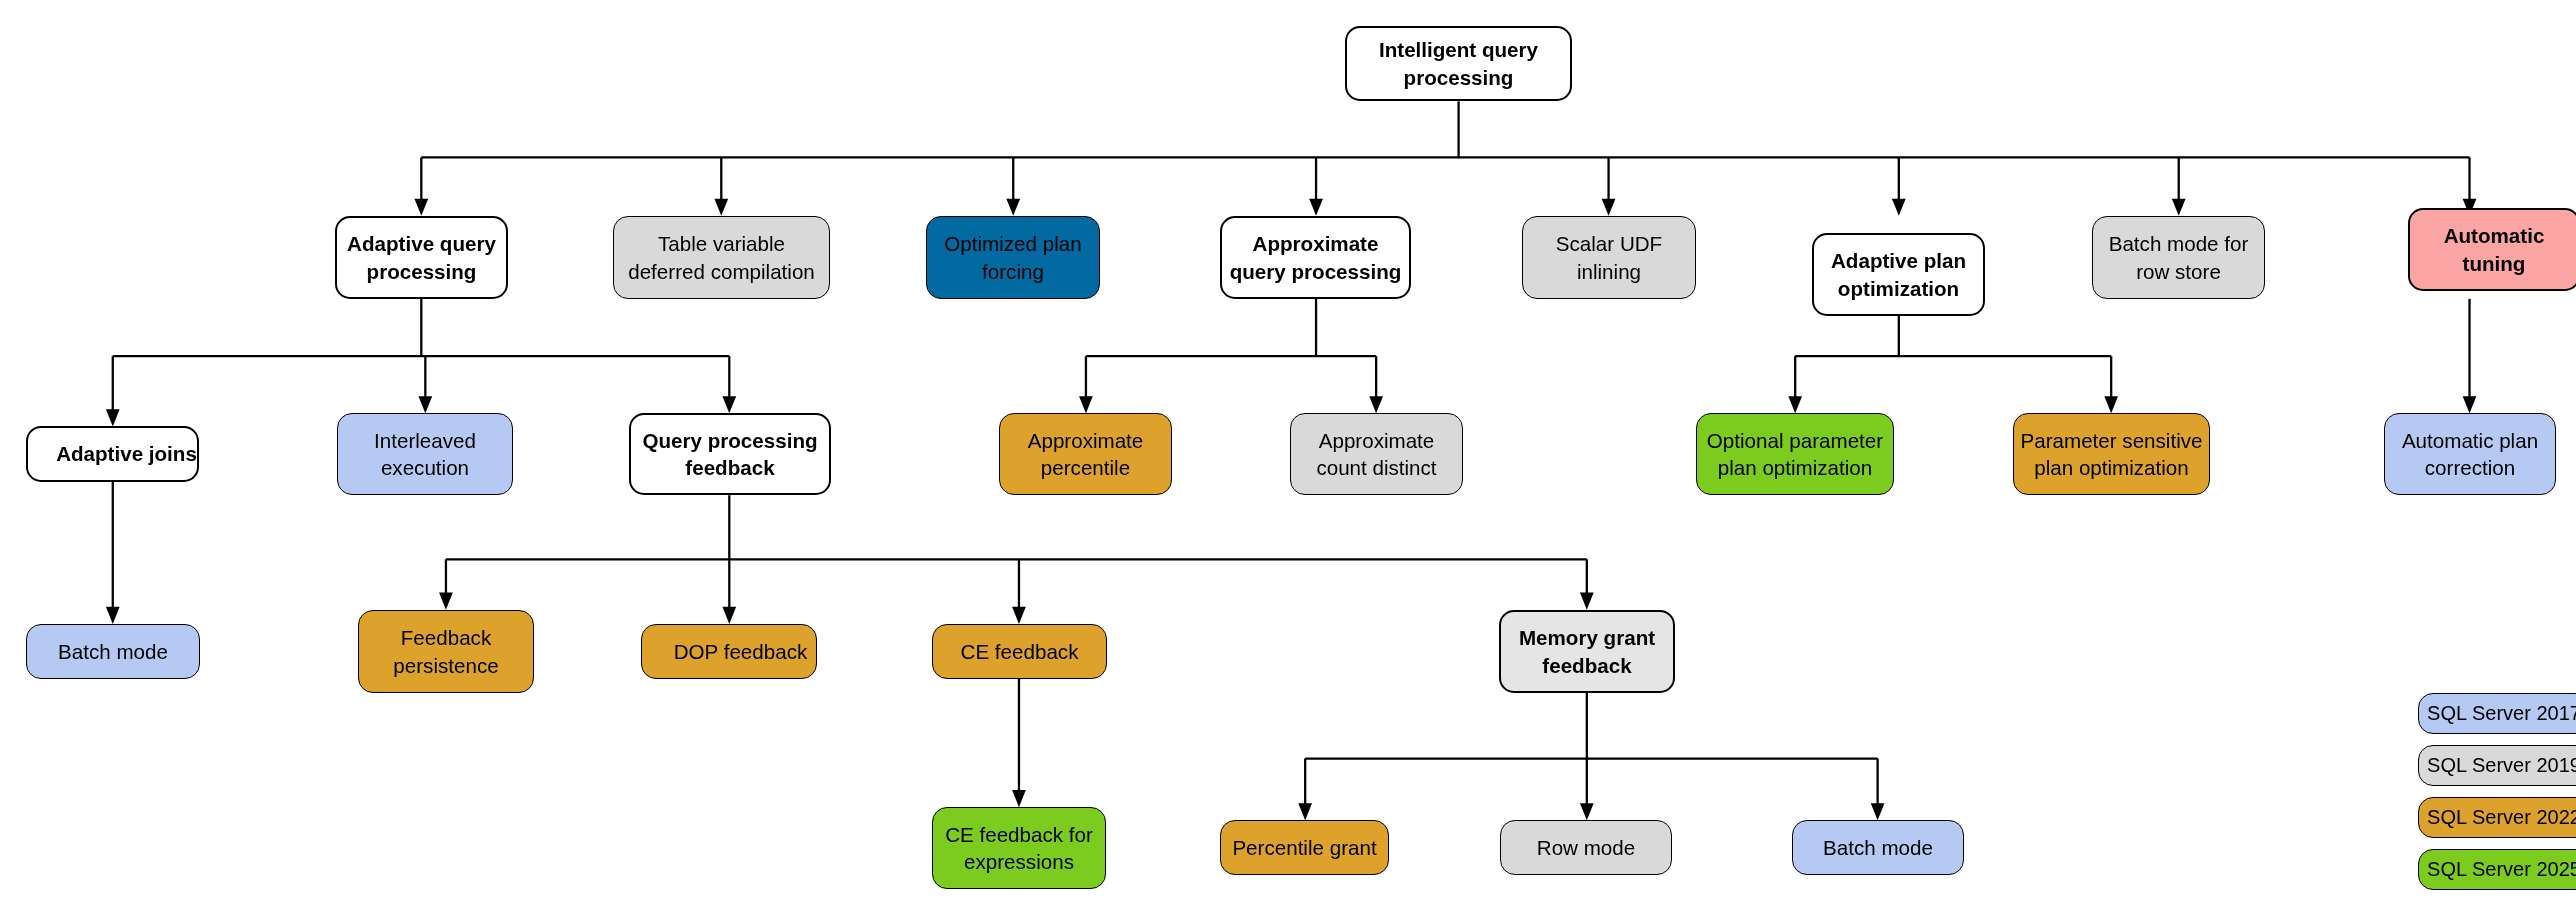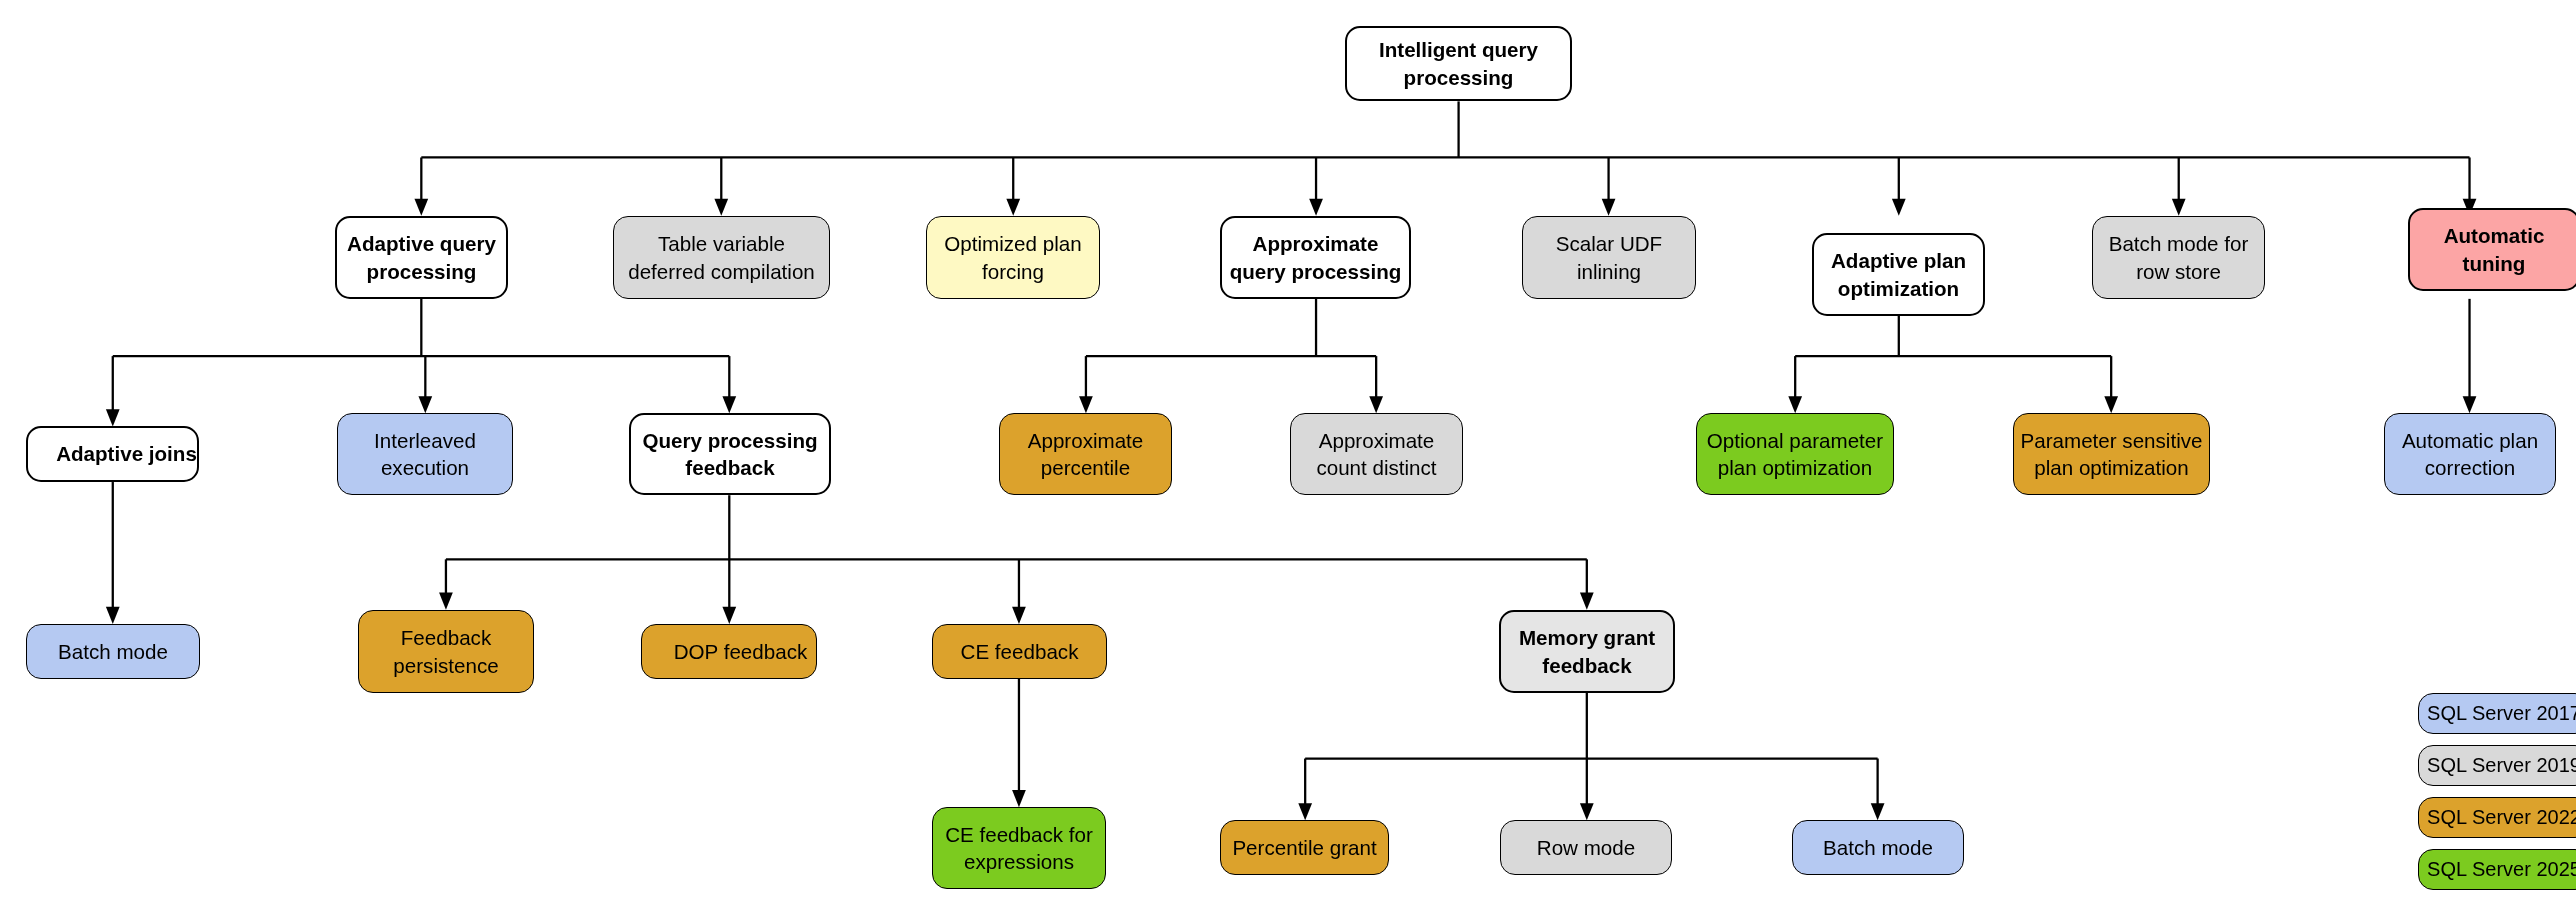--- a/index.html
+++ b/index.html
@@ -84,21 +84,21 @@
       <path d="M3280 1325 L3280 1407" stroke="#000000" stroke-width="4" fill="none"></path>
       <polygon points="3268,1403 3292,1403 3280,1433" fill="#000000"></polygon>
     </svg>
   <div id="nodes">
       <div class="node bold" style="left: 1345px; top: 26px; width: 227px; height: 75px; background: rgb(255, 255, 255);"><span>Intelligent query
 processing</span></div>
       <div class="node bold" style="left: 335px; top: 216px; width: 173px; height: 83px; background: rgb(255, 255, 255);"><span>Adaptive query
 processing</span></div>
       <div class="node" style="left: 613px; top: 216px; width: 217px; height: 83px; background: rgb(217, 217, 217);"><span>Table variable
 deferred compilation</span></div>
-      <div class="node" style="left: 926px; top: 216px; width: 174px; height: 83px; background: #fef9c3;"><span>Optimized plan
+      <div class="node" style="left: 926px; top: 216px; width: 174px; height: 83px; background: #0369a1;"><span>Optimized plan
 forcing</span></div>
       <div class="node bold" style="left: 1220px; top: 216px; width: 191px; height: 83px; background: rgb(255, 255, 255);"><span>Approximate
 query processing</span></div>
       <div class="node" style="left: 1522px; top: 216px; width: 174px; height: 83px; background: rgb(217, 217, 217);"><span>Scalar UDF
 inlining</span></div>
       <div class="node bold" style="left: 1812px; top: 216px; width: 173px; height: 83px; background: rgb(255, 255, 255); margin-top: 17px;"><span>Adaptive plan
 optimization</span></div>
       <div class="node" style="left: 2092px; top: 216px; width: 173px; height: 83px; background: rgb(217, 217, 217);"><span>Batch mode for
 row store</span></div>
       <div class="node bold" style="left: 2384px; top: 208px; width: 172px; height: 83px; background: #fca5a5; margin-left: 24px;"><span>Automatic

